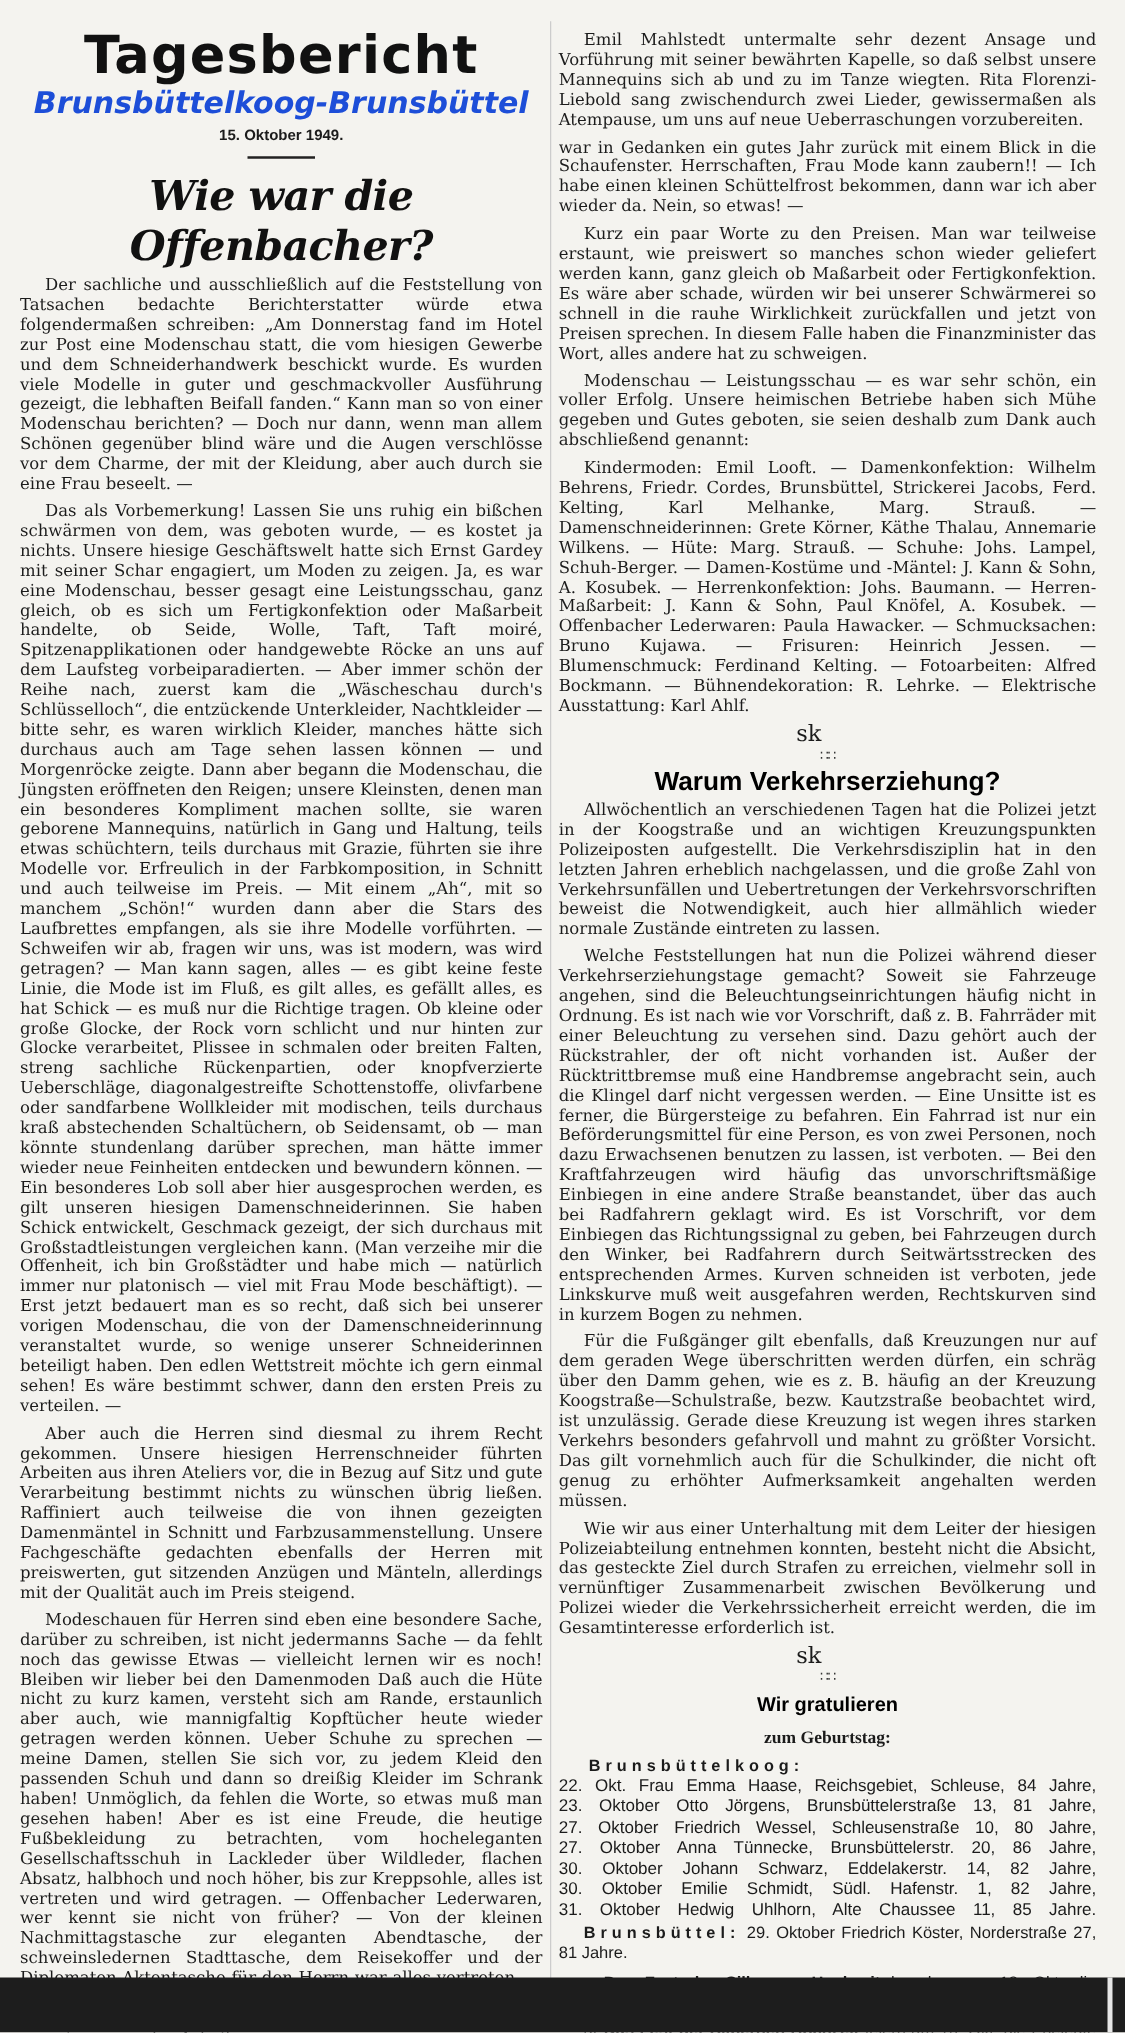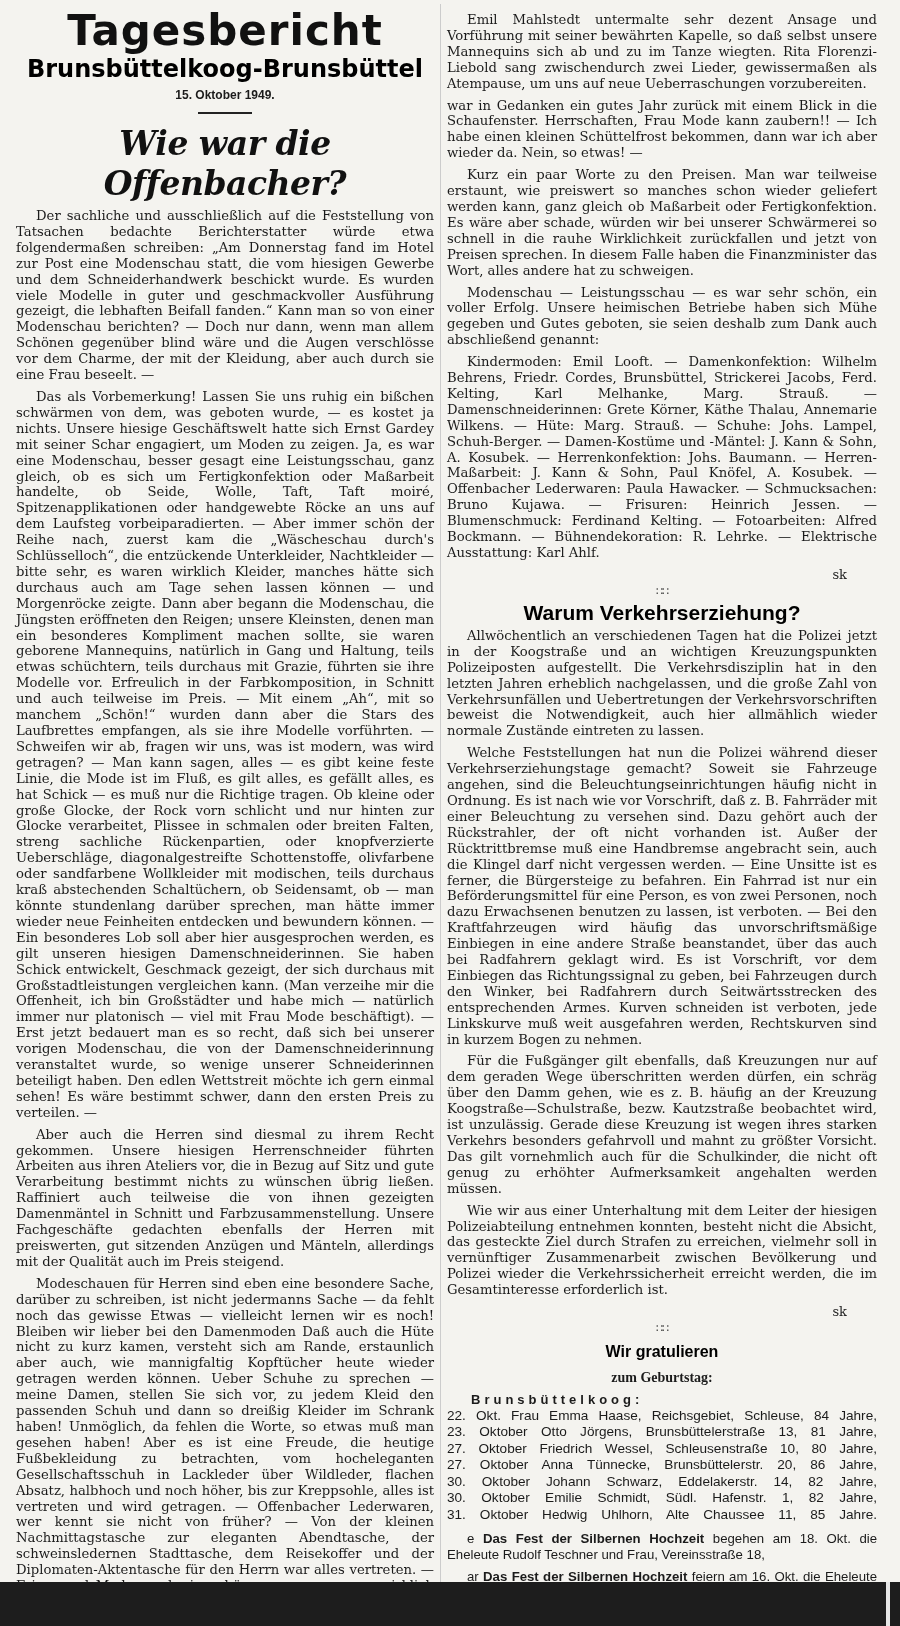--- a/index.html
+++ b/index.html
@@ -3,51 +3,51 @@
 <meta charset="utf-8">
 <style>
   html, body { margin: 0; padding: 0; }
   body {
     width: 900px; height: 1626px; overflow: hidden;
     background: #f4f3ef;
     color: #1b1b1b;
     font-family: "DejaVu Serif", serif;
     position: relative;
   }
-  .page { position: absolute; left: 0; top: 4px; width: 736px; height: 1606px; }
+  .page { position: absolute; left: 0; top: 17px; width: 736px; height: 1606px; }
   .col { position: absolute; top: 0; }
   .col-left { left: 16px; width: 418px; }
   .col-right { left: 447px; width: 430px; }
   .col-rule { position: absolute; left: 440px; top: 0; width: 1px; height: 1600px; background: #ccc; }
   .masthead { text-align: center; margin-top: 4px; }
   .mast-title {
     font-family: "DejaVu Sans", sans-serif; font-weight: bold;
     font-size: 42px; line-height: 46px; letter-spacing: 1px; color: #111;
   }
   .mast-sub {
     font-family: "DejaVu Sans", sans-serif; font-weight: bold;
-    font-size: 24px; line-height: 30px; color: #000000;
+    font-size: 24px; line-height: 30px; color: #1d4ed8; font-style: italic;
   }
   .mast-date {
     font-family: "Liberation Sans", sans-serif; font-weight: bold;
     font-size: 12px; line-height: 18px; margin-top: 2px;
   }
   .mast-rule { width: 54px; height: 2px; background: #222; margin: 8px auto 10px; }
   .headline-script {
     font-family: "DejaVu Serif", serif; font-style: italic; font-weight: bold;
     font-size: 33px; line-height: 40px; text-align: center; color: #111;
     margin: 2px 0 4px; letter-spacing: -0.5px;
   }
   p.body {
     margin: 0 0 6px; text-align: justify; text-indent: 20px;
     font-family: "DejaVu Serif", serif; font-size: 13.2px; line-height: 15.9px;
     hyphens: auto;
   }
   p.body.noindent { text-indent: 0; }
-  .sk { text-align: right; font-size: 13px; line-height: 15px; padding-right: 30px; margin: 0; }
+  .sk { text-align: center; font-size: 18px; line-height: 15px; padding-right: 30px; margin: 0; }
   .sep { text-align: center; font-size: 11px; line-height: 12px; color: #333; letter-spacing: -1px; margin: 4px 0 2px; }
   .sec-head {
     font-family: Liberation Sans, sans-serif; font-weight: bold;
     font-size: 21px; line-height: 26px; text-align: center; color: #000000; margin: 0 0 2px;
   }
   .sec-head.big { font-size: 16px; line-height: 30px; }
   .sec-sub {
     font-family: "Liberation Serif", serif; font-weight: bold;
     font-size: 14px; line-height: 18px; text-align: center; margin-bottom: 2px;
   }
@@ -110,20 +110,21 @@
     </div>
     <ul class="bday-list">
       <li>22. Okt. Frau Emma Haase, Reichsgebiet, Schleuse, 84 Jahre,</li>
       <li>23. Oktober Otto Jörgens, Brunsbüttelerstraße 13, 81 Jahre,</li>
       <li>27. Oktober Friedrich Wessel, Schleusenstraße 10, 80 Jahre,</li>
       <li>27. Oktober Anna Tünnecke, Brunsbüttelerstr. 20, 86 Jahre,</li>
       <li>30. Oktober Johann Schwarz, Eddelakerstr. 14, 82 Jahre,</li>
       <li>30. Oktober Emilie Schmidt, Südl. Hafenstr. 1, 82 Jahre,</li>
       <li>31. Oktober Hedwig Uhlhorn, Alte Chaussee 11, 85 Jahre.</li>
     </ul>
+    <p class="body" style="font-family:'Liberation Sans',sans-serif;"><span class="place">Brunsbüttel:</span><span> 29. Oktober Friedrich Köster, Norderstraße 27, 81 Jahre.</span></p>
     <p class="body" style="font-family:'Liberation Sans',sans-serif;margin-top:8px;"><span>e </span><span class="bold">Das Fest der Silbernen Hochzeit</span><span> begehen am 18. Okt. die Eheleute Rudolf Teschner und Frau, Vereinsstraße 18,</span></p>
     <p class="body" style="font-family:'Liberation Sans',sans-serif;"><span>ar </span><span class="bold">Das Fest der Silbernen Hochzeit</span><span> feiern am 16. Okt. die Eheleute Friseurmeister Conrad Ahrens und Frau</span></p>
   </div>
 </div>
 
 <div class="bottom-bar">
   <div class="edge"></div>
 </div>
 
 </body></html>

